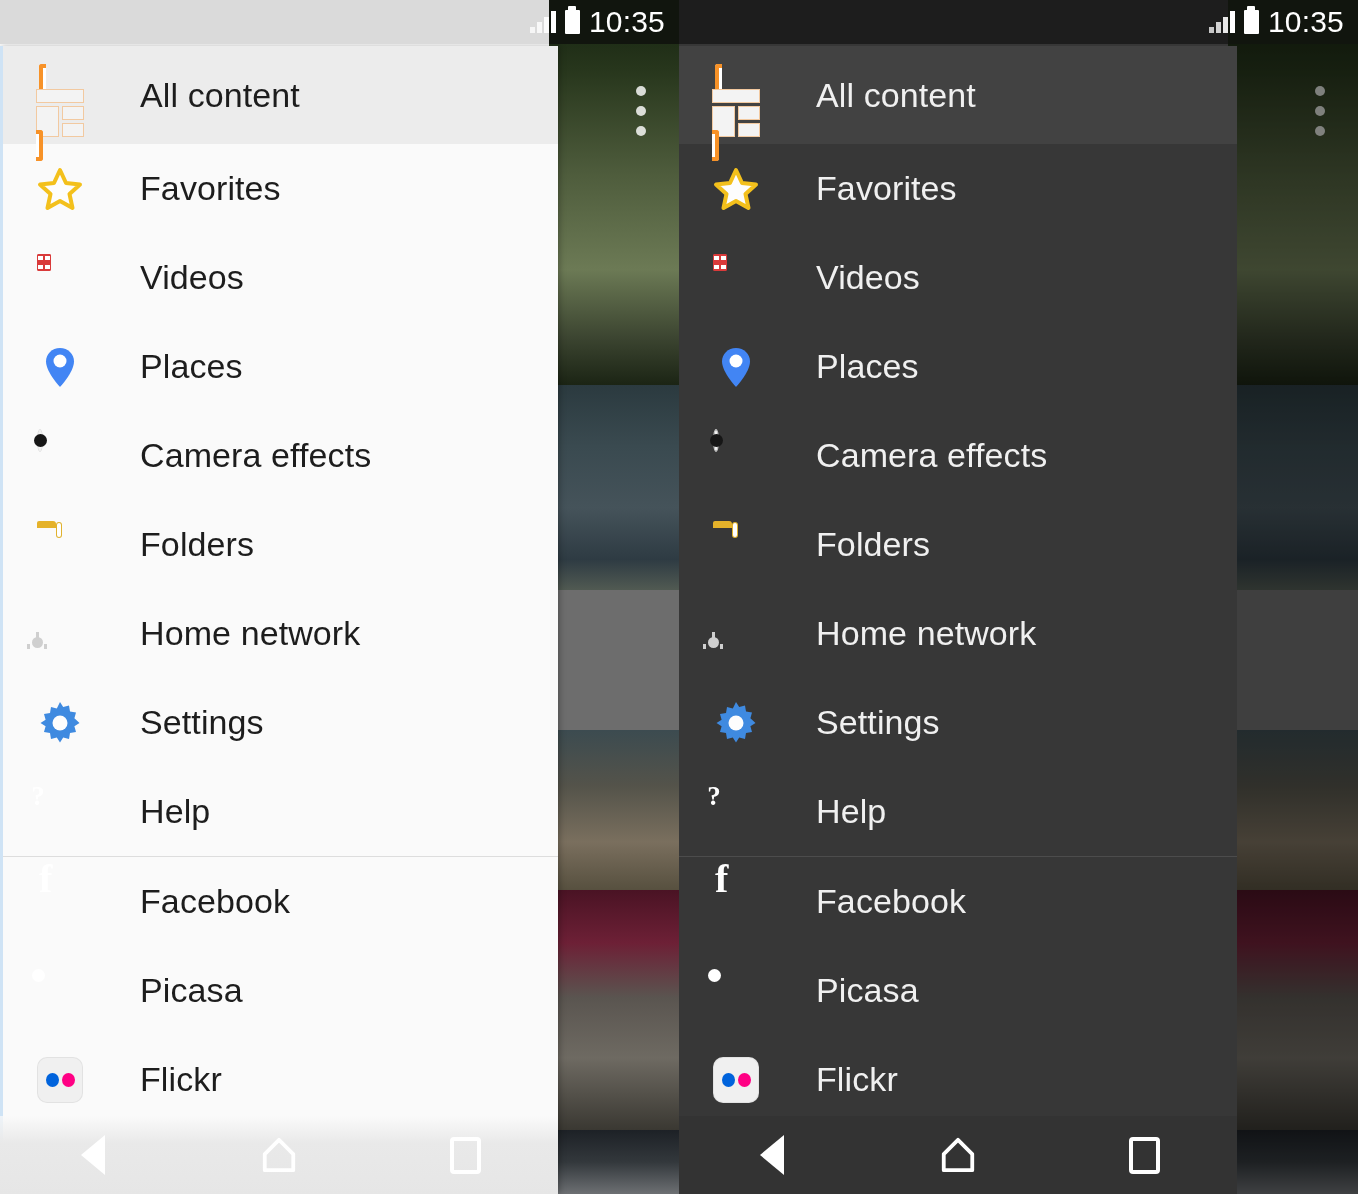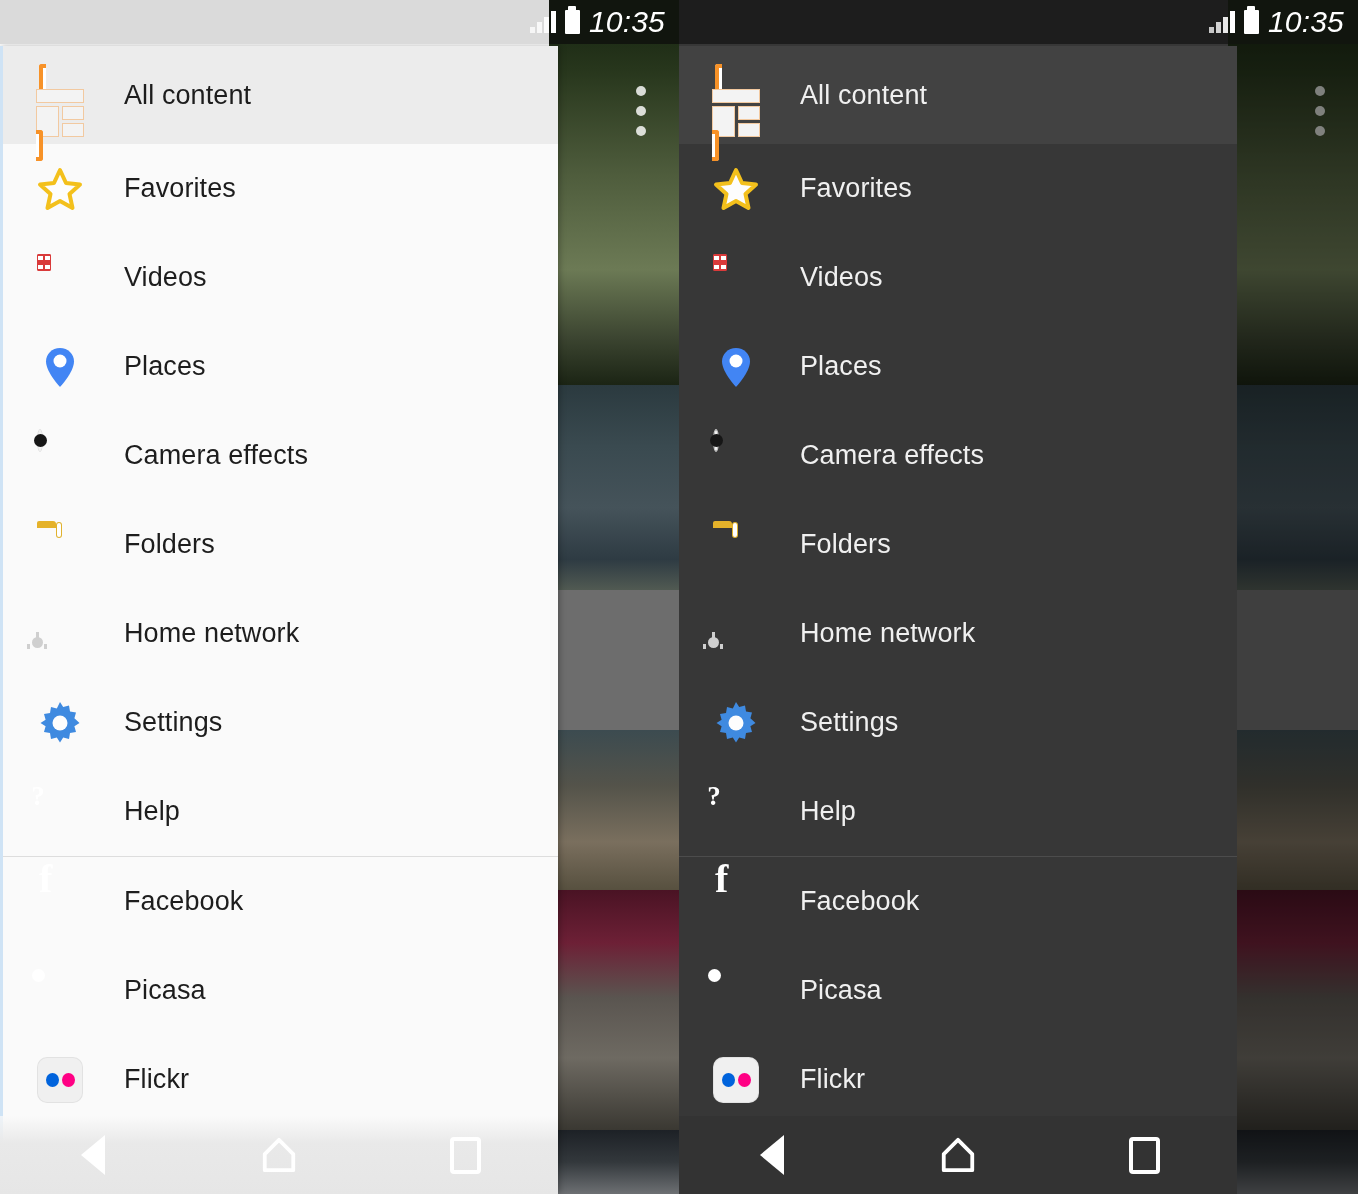--- a/index.html
+++ b/index.html
@@ -26,21 +26,21 @@
   .ph-dots{ position:absolute; top:86px; right:33px; width:10px; }
   .ph-dots i{ display:block; width:10px; height:10px; border-radius:50%; background:rgba(255,255,255,.82); margin-bottom:10px; }
 
   
   .panel.dark .photo-strip::after{
     content:""; position:absolute; inset:0; background:rgba(0,0,0,.42);
   }
 
   
   .statusbar{ position:absolute; top:0; left:0; right:0; height:44px; z-index:6;
-              display:flex; align-items:center; justify-content:flex-end;font-style:italic; }
+              display:flex; align-items:center; justify-content:flex-end; }
   .statusbar .sb-left{ position:absolute; left:0; top:0; bottom:0; right:130px; }
   .panel.light .statusbar .sb-left{ background:#dadada; }
   .panel.dark  .statusbar .sb-left{ background:#1d1d1d; }
   .statusbar .sb-right{ position:absolute; right:0; top:0; bottom:0; width:130px; background:#11150e; }
   .sb-icons{ position:relative; z-index:2; display:flex; align-items:center; gap:9px; padding-right:14px; }
   .signal{ position:relative; width:26px; height:22px; }
   .signal b{ position:absolute; bottom:0; width:5px; background:#fff; display:block; }
   .signal b:nth-child(1){ left:0;  height:6px;  opacity:.75;}
   .signal b:nth-child(2){ left:7px; height:11px; opacity:.8;}
   .signal b:nth-child(3){ left:14px;height:16px; opacity:.9;}
@@ -56,21 +56,21 @@
   .panel.light .drawer{ border-left:3px solid #cfe3f5; }
 
   .drawer-scroll{ position:relative; height:100%; }
 
   .row{ display:flex; align-items:center; height:89px; padding-left:33px; cursor:default; }
   .row.first{ height:98px; }
   .panel.light .row.selected{ background:#ececec; }
   .panel.dark  .row.selected{ background:#424242; }
 
   .row .ico{ width:48px; height:48px; flex:0 0 48px; position:relative; }
-  .row .lbl{ margin-left:40px; font-size:27px; letter-spacing:.1px; }
+  .row .lbl{ margin-left:56px; font-size:34px; letter-spacing:.1px; }
   .panel.light .row .lbl{ color:#1d1d1d; }
   .panel.dark  .row .lbl{ color:#f0f0f0; }
 
   .divider{ height:1px; margin:0; }
   .panel.light .divider{ background:#dddddd; }
   .panel.dark  .divider{ background:#4c4c4c; }
 
   
   
   .ic-allcontent{ width:42px; height:50px; margin:0 3px; border:4px solid #f79228; border-radius:3px; background:#fff; padding:3px; }

